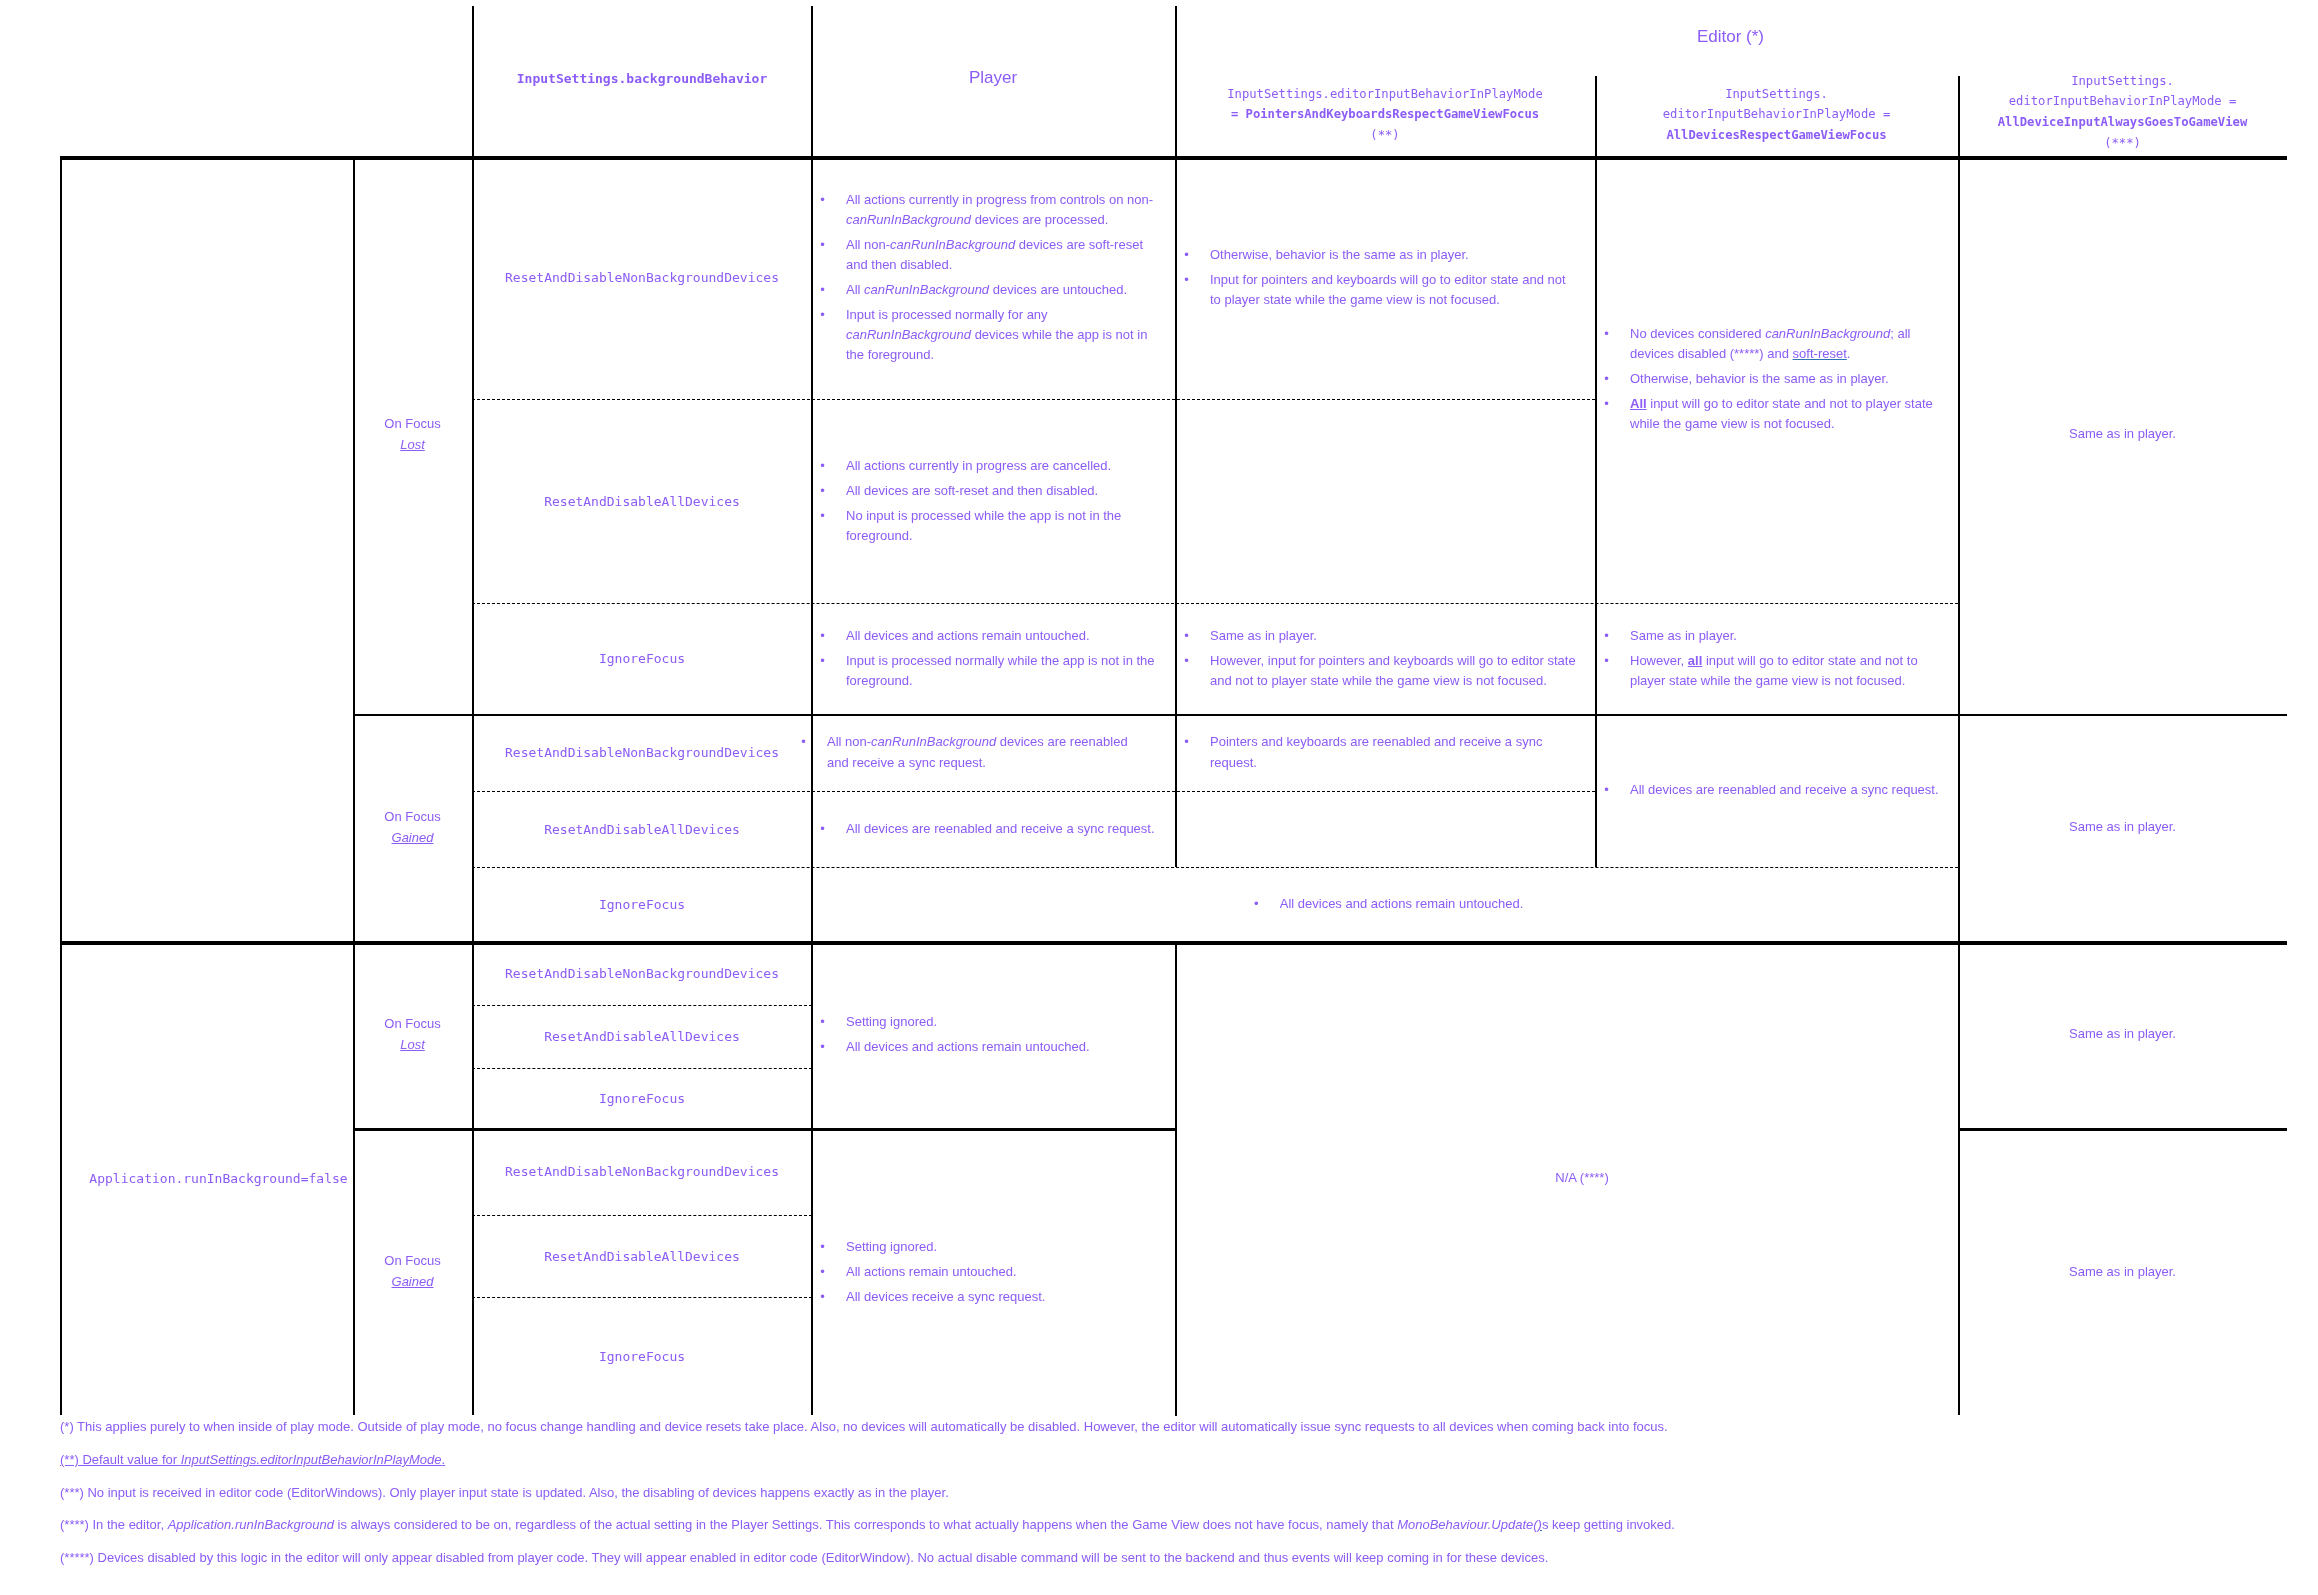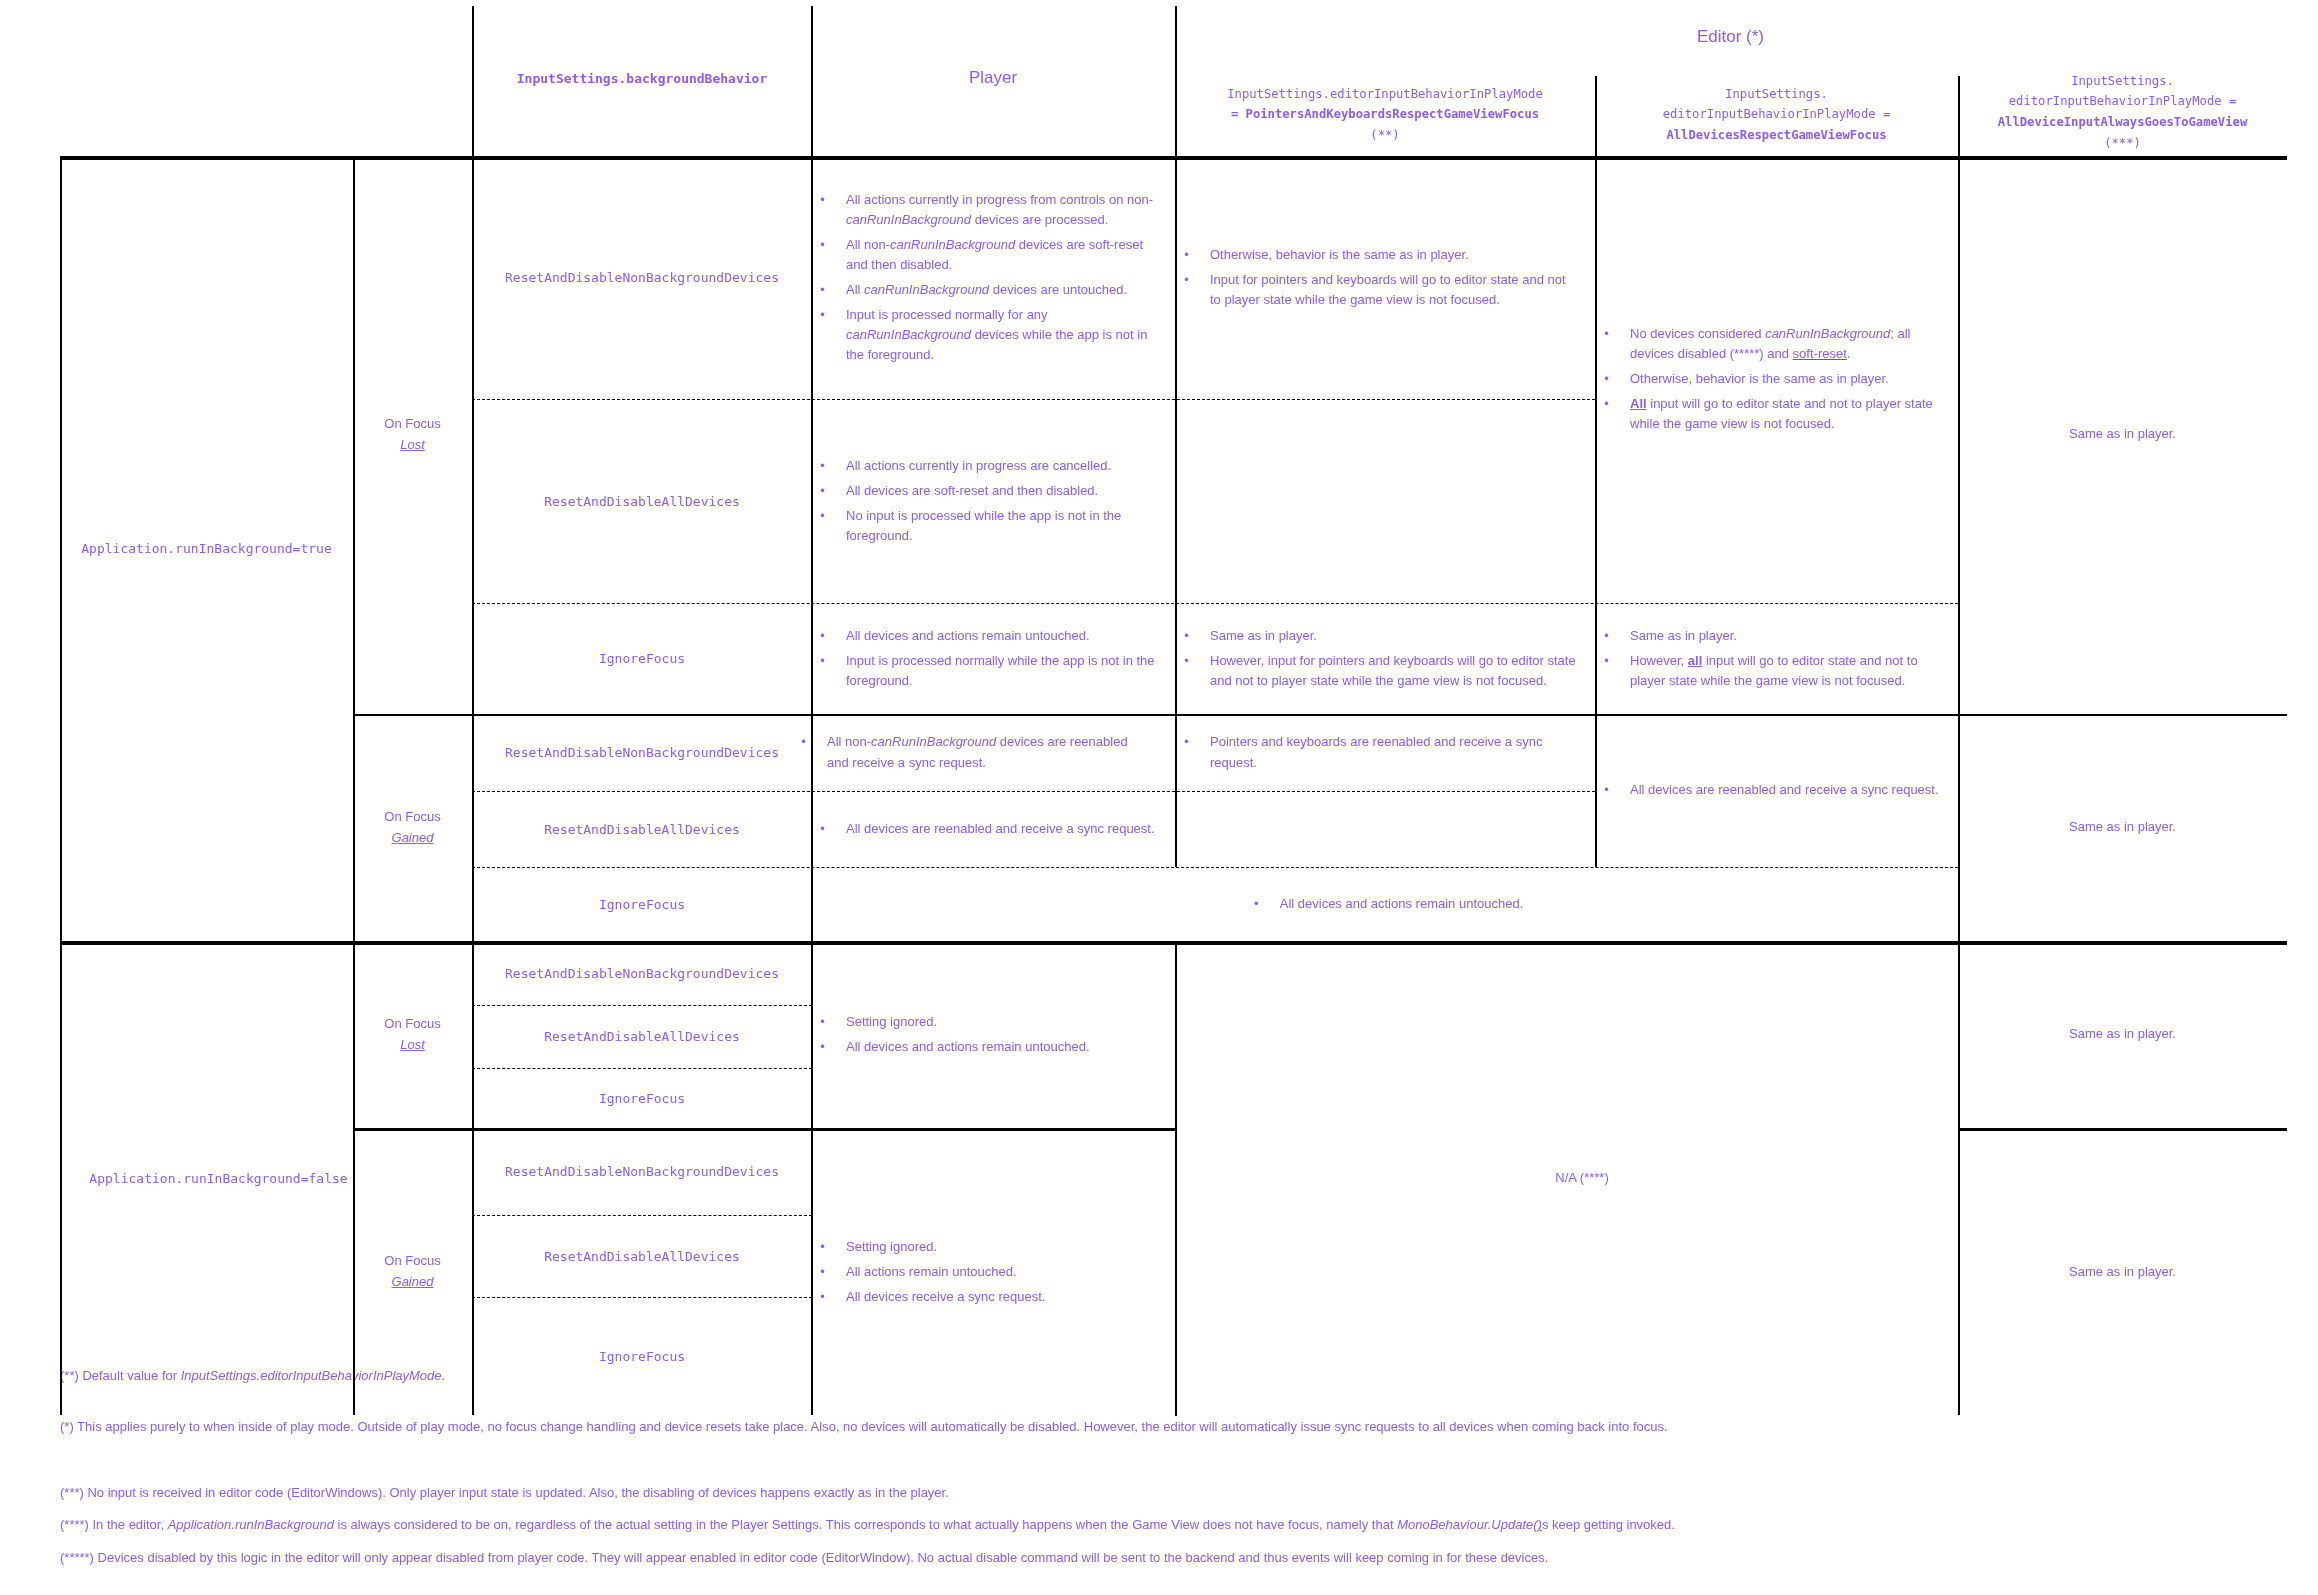--- a/index.html
+++ b/index.html
@@ -61,23 +61,20 @@
     <div><span>editorInputBehaviorInPlayMode =</span></div>
     <div><span class="seg-b">AllDevicesRespectGameViewFocus</span></div>
   </div>
   <div class="cell center hdr-mono" style="left:1958px;top:69px;width:329px;height:86px;">
     <div><span>InputSettings.</span></div>
     <div><span>editorInputBehaviorInPlayMode =</span></div>
     <div><span class="seg-b">AllDeviceInputAlwaysGoesToGameView</span></div>
     <div><span>(***)</span></div>
   </div>
 
-  <div class="cell center mono-label" style="left:60px;top:156px;width:293px;height:785px;">
-    <div>Application.runInBackground=true</div>
-  </div>
   <div class="cell center mono-label" style="left:60px;top:941px;width:293px;height:475px;padding-left:24px;">
     <div>Application.runInBackground=false</div>
   </div>
 
   <div class="cell center focus-label" style="left:353px;top:156px;width:119px;height:557px;">
     <div>On Focus</div>
     <div class="focus-line2">Lost</div>
   </div>
   <div class="cell center focus-label" style="left:353px;top:714px;width:119px;height:227px;">
     <div>On Focus</div>
@@ -228,21 +225,21 @@
     <div>N/A (****)</div>
   </div>
   <div class="cell center body-text" style="left:1958px;top:941px;width:329px;height:187px;">
     <div>Same as in player.</div>
   </div>
   <div class="cell center body-text" style="left:1958px;top:1128px;width:329px;height:288px;">
     <div>Same as in player.</div>
   </div>
 
   <div class="footnote" style="top:1418px;"><span>(*) This applies purely to when inside of play mode. Outside of play mode, no focus change handling and device resets take place. Also, no devices will automatically be disabled. However, the editor will automatically issue sync requests to all devices when coming back into focus.</span></div>
-  <div class="footnote" style="top:1367px;"><span>(**) Default value for </span><span class="seg-i">InputSettings.editorInputBehaviorInPlayMode</span><span>.</span></div>
+  <div class="footnote" style="top:1451px;text-decoration:underline;"><span>(**) Default value for </span><span class="seg-i">InputSettings.editorInputBehaviorInPlayMode</span><span>.</span></div>
   <div class="footnote" style="top:1484px;"><span>(***) No input is received in editor code (EditorWindows). Only player input state is updated. Also, the disabling of devices happens exactly as in the player.</span></div>
   <div class="footnote" style="top:1516px;"><span>(****) In the editor, </span><span class="seg-i">Application.runInBackground</span><span> is always considered to be on, regardless of the actual setting in the Player Settings. This corresponds to what actually happens when the Game View does not have focus, namely that </span><span class="seg-i">MonoBehaviour.Update</span><span class="seg-i seg-l">()</span><span>s keep getting invoked.</span></div>
   <div class="footnote" style="top:1549px;"><span>(*****) Devices disabled by this logic in the editor will only appear disabled from player code. They will appear enabled in editor code (EditorWindow). No actual disable command will be sent to the backend and thus events will keep coming in for these devices.</span></div>
 
   <div class="vline" style="left:472px;top:6.1px;height:150px;"></div>
   <div class="vline" style="left:811px;top:6.1px;height:150px;"></div>
   <div class="vline" style="left:1175px;top:6.1px;height:150px;"></div>
   <div class="vline" style="left:1595px;top:76px;height:80px;"></div>
   <div class="vline" style="left:1958px;top:76px;height:80px;"></div>
 

